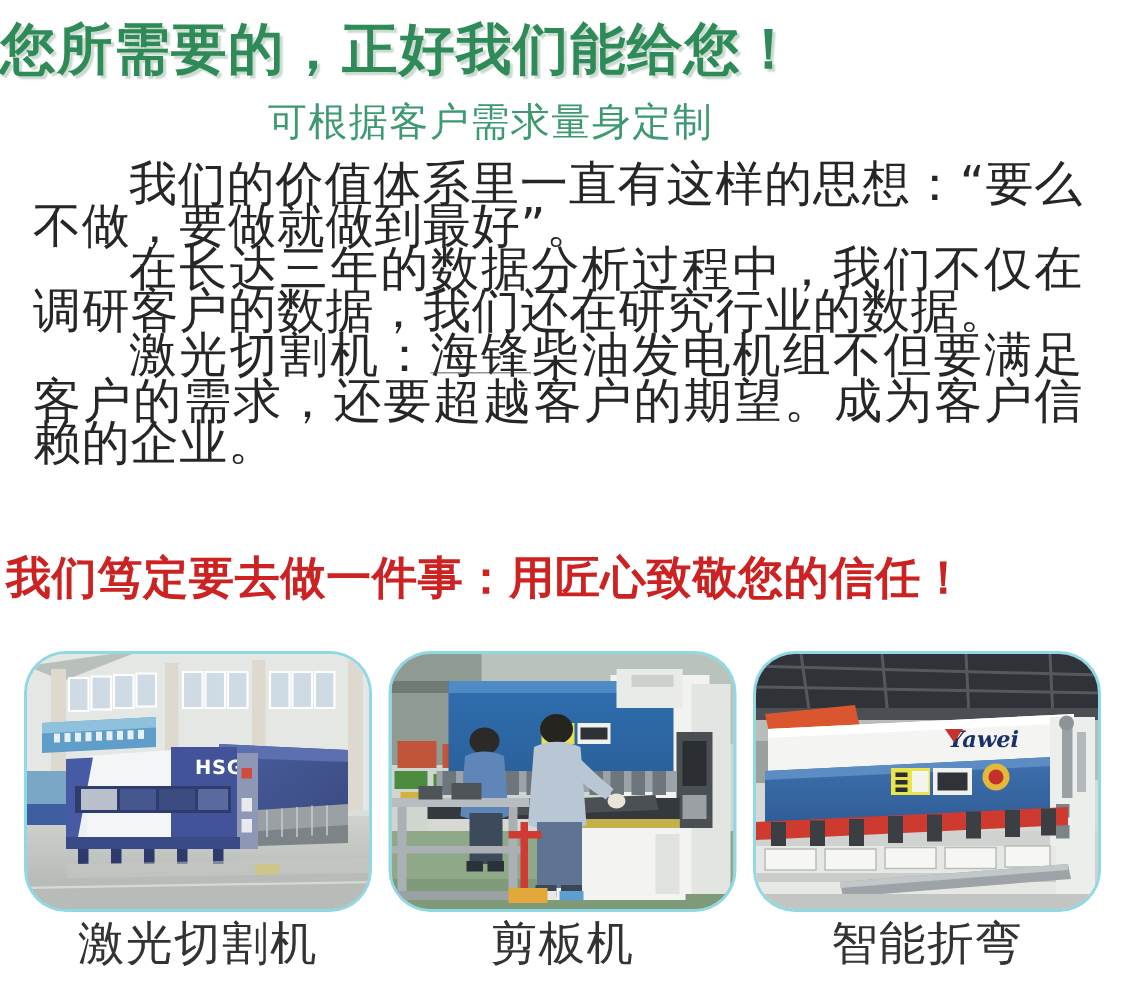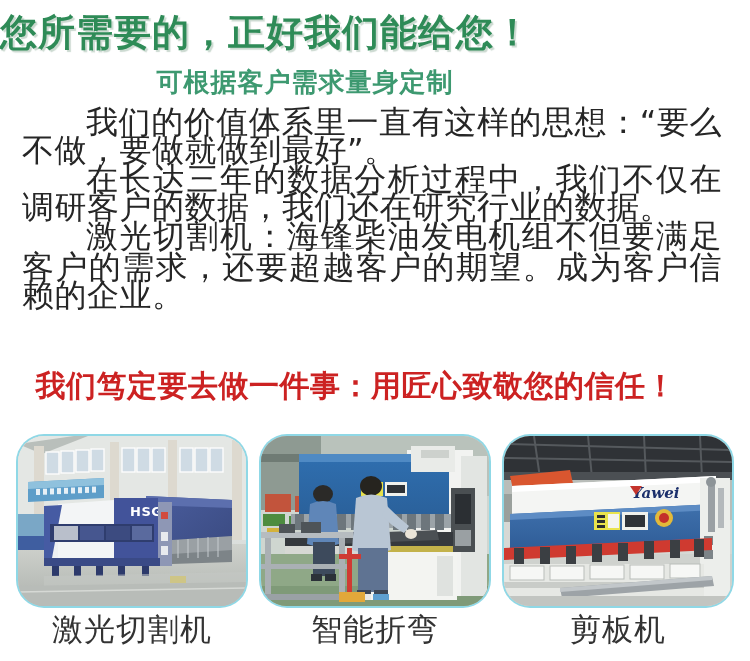--- a/index.html
+++ b/index.html
@@ -39,25 +39,26 @@
     white-space: nowrap;
   }
 
   .subhead {
     position: absolute;
     left: 0;
     top: 66px;
     width: 610px;
     text-align: center;
     font-size: 26px;
-    font-weight: bold;
+    font-weight: normal;
     color: #3d9970;
     letter-spacing: 1px;
     line-height: 32px;
     white-space: nowrap;
+    padding-left: 22px;
   }
 
   
   .body-block {
     position: absolute;
     left: 22px;
     top: 108px;
     width: 712px;
   }
 
@@ -82,24 +83,24 @@
     left: 0;
     right: 0;
     bottom: 8px;
     height: 1px;
     background: rgba(60,60,60,0.55);
   }
 
   
   .slogan {
     position: absolute;
-    left: 16px;
+    left: 4px;
     top: 366px;
     width: 660px;
-    text-align: right;
+    text-align: left;
     font-size: 30px;
     font-weight: bold;
     color: #cc2222;
     letter-spacing: 0.5px;
     line-height: 40px;
     white-space: nowrap;
   }
 
   
   .photo-row {
@@ -463,17 +464,17 @@
           <path d="M56 152 L208 140 L208 144 L56 156 Z" fill="#c2c7ca"></path>
           <rect x="0" y="160" width="228" height="10" fill="#c2c5c1"></rect>
         </svg>
       </div>
     </div>
 
   </div>
 
   <div class="caption-row">
     <div class="caption">激光切割机</div>
+    <div class="caption">剪板机</div>
     <div class="caption">智能折弯</div>
-    <div class="caption">剪板机</div>
   </div>
 
 </div>
 
 </body></html>

